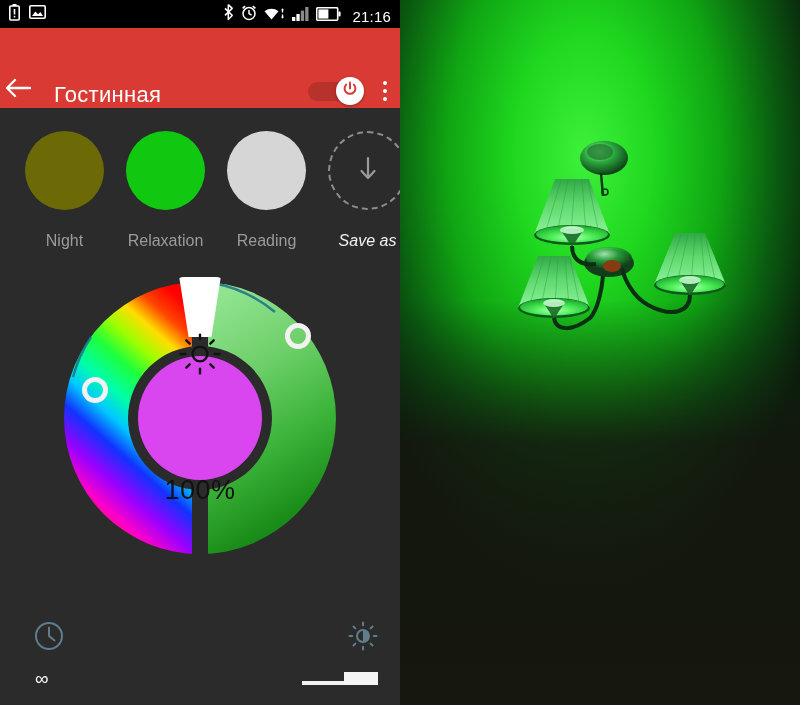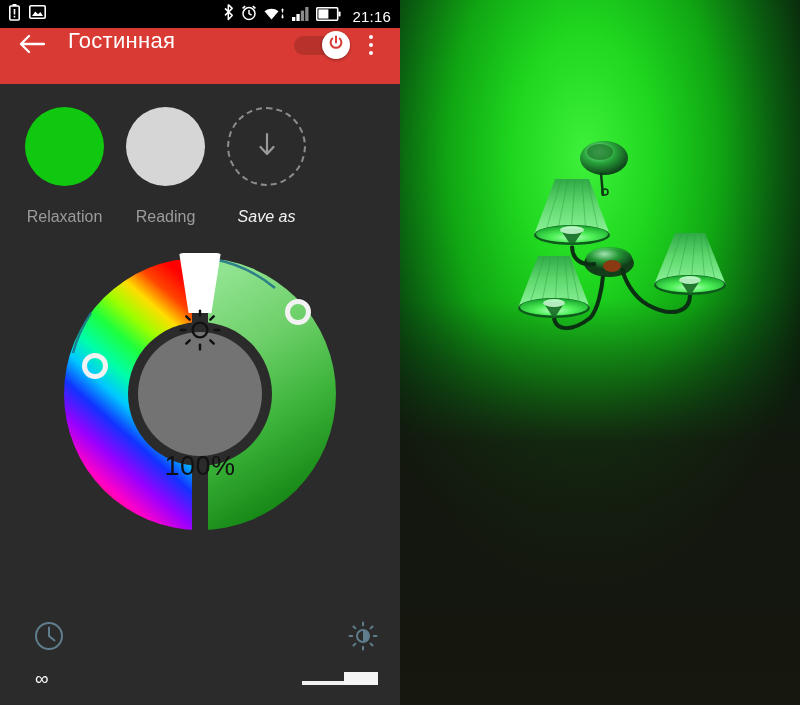--- a/index.html
+++ b/index.html
@@ -13,22 +13,22 @@
 
   
   .statusbar { position:relative; height:28px; background:#000; display:flex;
                align-items:center; padding:0 9px; }
   .sb-left { display:flex; align-items:center; gap:9px; }
   .sb-right { margin-left:auto; display:flex; align-items:flex-end; gap:7px; }
   .sb-time { color:#fff; font-size:15px; letter-spacing:.2px; margin-left:4px; }
   .ic { display:block; }
 
   
-  .appbar { position:relative; height:56px; background:#d93a33;
-            display:flex; align-items:flex-start; padding:0 14px; }
+  .appbar { position:relative; height:80px; background:#d93a33;
+            display:flex; align-items:flex-end; padding:0 0; }
   .back-btn { width:36px; height:36px; display:flex; align-items:center; justify-content:center;
               cursor:pointer; }
   .appbar-title { color:#fff; font-size:22px; margin-left:18px; letter-spacing:.3px; }
   .appbar-right { margin-left:auto; display:flex; align-items:center; gap:6px; }
 
   .pwr-toggle { position:relative; width:56px; height:28px; cursor:pointer; }
   .pwr-track { position:absolute; left:0; top:5px; width:46px; height:19px;
                background:#b8322c; border-radius:10px; }
   .pwr-knob { position:absolute; right:0; top:0; width:28px; height:28px; border-radius:50%;
               background:#fff; display:flex; align-items:center; justify-content:center;
@@ -47,21 +47,21 @@
                            display:flex; align-items:center; justify-content:center; }
   .preset.saveas .plabel { color:#f2f2f2;font-style:italic; }
 
   
   .wheel-area { position:relative; height:318px; }
   .wheel { position:absolute; left:50%; top:6px; transform:translateX(-50%);
            width:278px; height:278px; }
 
   .center-dial { position:absolute; left:50%; top:50%; transform:translate(-50%,-50%);
                  width:124px; height:124px; border-radius:50%;
-                 background:#737373; display:flex; flex-direction:column;
+                 background:#d946ef; display:flex; flex-direction:column;
                  align-items:center; justify-content:center; cursor:pointer;gap:46px; }
   .center-dial .divider { width:70px; height:2px; background:rgba(255,255,255,.45); margin:4px 0 1px; }
   .center-pct { font-size:27px; color:#111; letter-spacing:.5px; line-height:1; }
 
   .handle { position:absolute; width:26px; height:26px; border-radius:50%;
             border:5px solid #f2f2f2; background:transparent; cursor:pointer; }
   .handle.hue  { left:21px;  top:98px; }
   .handle.sat  { left:224px; top:44px; }
 
   .white-tab { position:absolute; left:50%; top:-2px; transform:translateX(-50%);
@@ -170,20 +170,24 @@
         <div class="kebab">
           <i></i>
             <i></i>
             <i></i>
         </div>
       </div>
     </div>
 
     <div class="presets">
 
+      <div class="preset">
+        <div class="swatch" style="background:#6b6a07"></div>
+        <div class="plabel">Night</div>
+      </div>
 
       <div class="preset">
         <div class="swatch" style="background:#10c810"></div>
         <div class="plabel">Relaxation</div>
       </div>
 
       <div class="preset">
         <div class="swatch" style="background:#d6d6d6"></div>
         <div class="plabel">Reading</div>
       </div>

